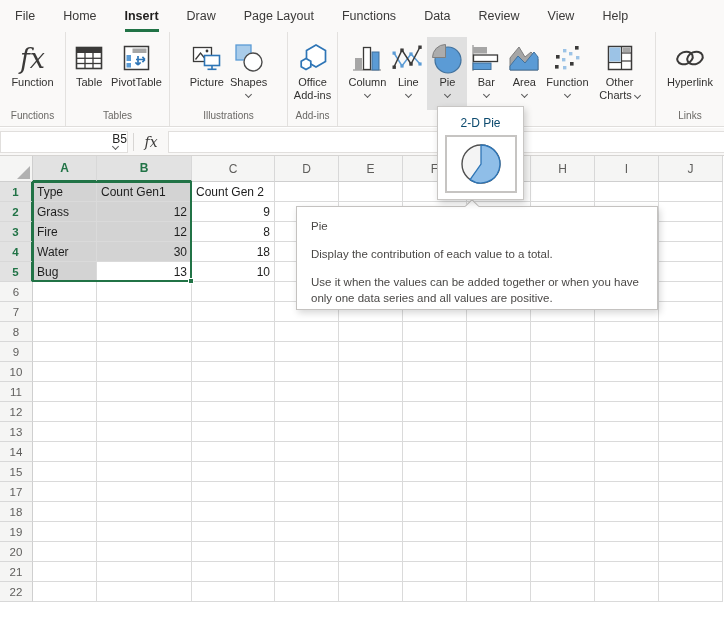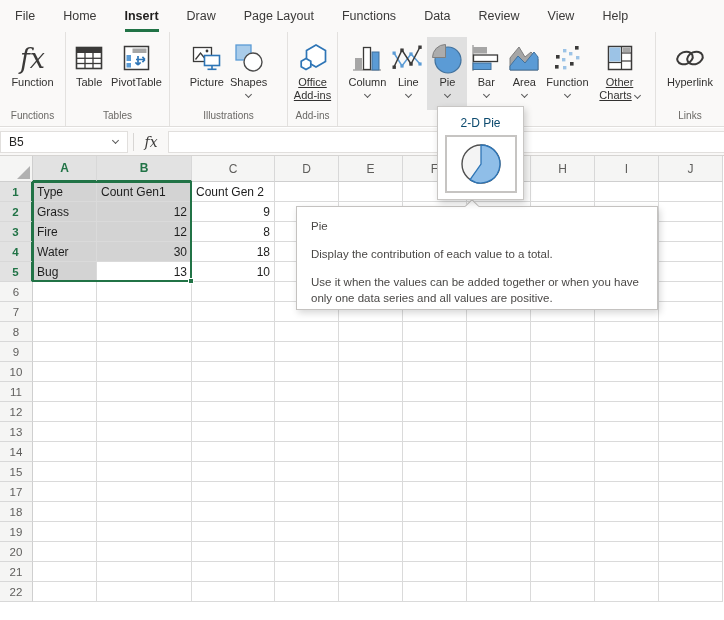--- a/index.html
+++ b/index.html
@@ -18,31 +18,31 @@
     background:#FAF9F8; display:flex; border-bottom:1px solid #E0DEDC; }
   .rgroup { display:flex; flex-direction:column; border-right:1px solid #E3E1DF; }
   .rgroup:last-child { border-right:none; }
   .rbtns { flex:1; display:flex; justify-content:center; align-items:flex-start; padding-top:5px; }
   .rgroup-label { height:17px; text-align:center; font-size:10px; color:#6A6865; line-height:14px; }
   .rbtn { display:flex; flex-direction:column; align-items:center; padding:3px 3px 1px;
     min-width:36px; cursor:default; }
   .rbtn.active-btn { background:#E0E0E0; height:73px; }
   .ricon { height:36px; display:flex; align-items:center; justify-content:center; }
   .rlabel { font-size:11px; color:#323130; line-height:13px; text-align:center; white-space:nowrap; }
-  .rlabel.wrap { white-space:normal; width:50px;text-decoration:underline; }
+  .rlabel.wrap { white-space:normal; width:50px; }
   .fx-big { font-family:"DejaVu Serif", serif; font-style:italic; font-size:27px; color:#3B3A39; }
   .chev { display:inline-block; width:5px; height:5px; border-right:1.4px solid #5A5A5A;
     border-bottom:1.4px solid #5A5A5A; transform:rotate(45deg); margin-top:3px; }
   .chev.inline { margin-left:3px; margin-bottom:1px; }
 
   
   .fbar { position:absolute; left:0; top:128px; width:724px; height:28px; background:#F9F8F7;
     display:flex; align-items:center; border-bottom:1px solid #D6D4D2; }
   .namebox { width:128px; height:22px; background:#fff; border:1px solid #E1DFDD;
-    display:flex; align-items:center; font-size:12px; color:#252423; padding-left:8px; }
+    display:flex; align-items:flex-end; font-size:12px; color:#252423; padding-left:8px;flex-direction:column; }
   .namebox .chev { margin-left:auto; margin-right:9px; margin-top:-2px; }
   .fx-sep { width:1px; height:18px; background:#D8D6D4; margin:0 6px 0 5px; }
   .fx-small { font-family:"DejaVu Serif", serif; font-style:italic; font-size:14px;
     color:#3B3A39; width:22px; text-align:center; }
   .ffield { flex:1; height:22px; background:#fff; border:1px solid #E1DFDD; border-right:none;
     margin-left:6px; font-size:12px; padding-left:6px; color:#252423; }
 
   
   .sheet { position:absolute; left:0; top:156px; width:724px; height:464px; background:#fff; }
   .srow { display:flex; height:20px; }

